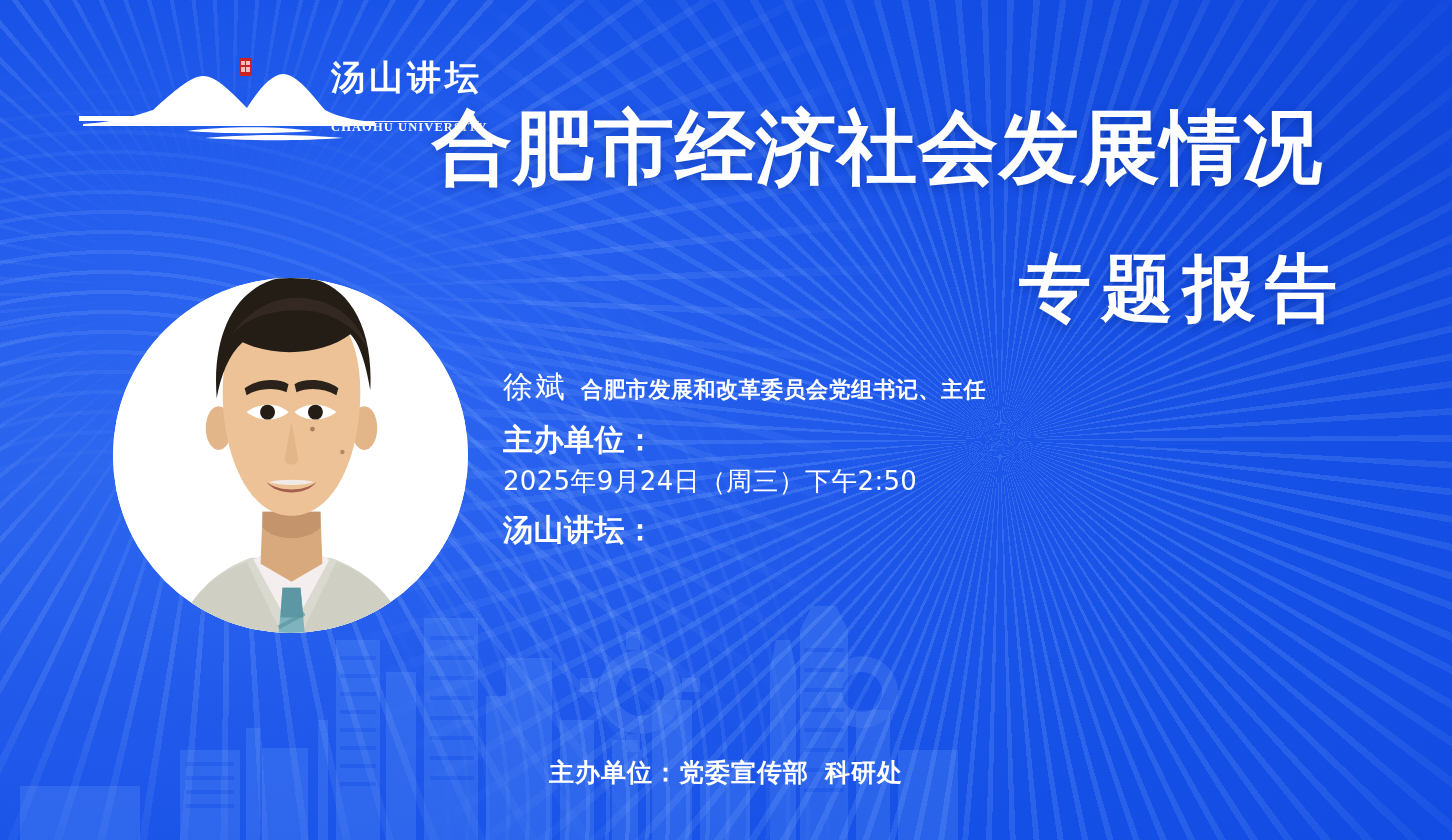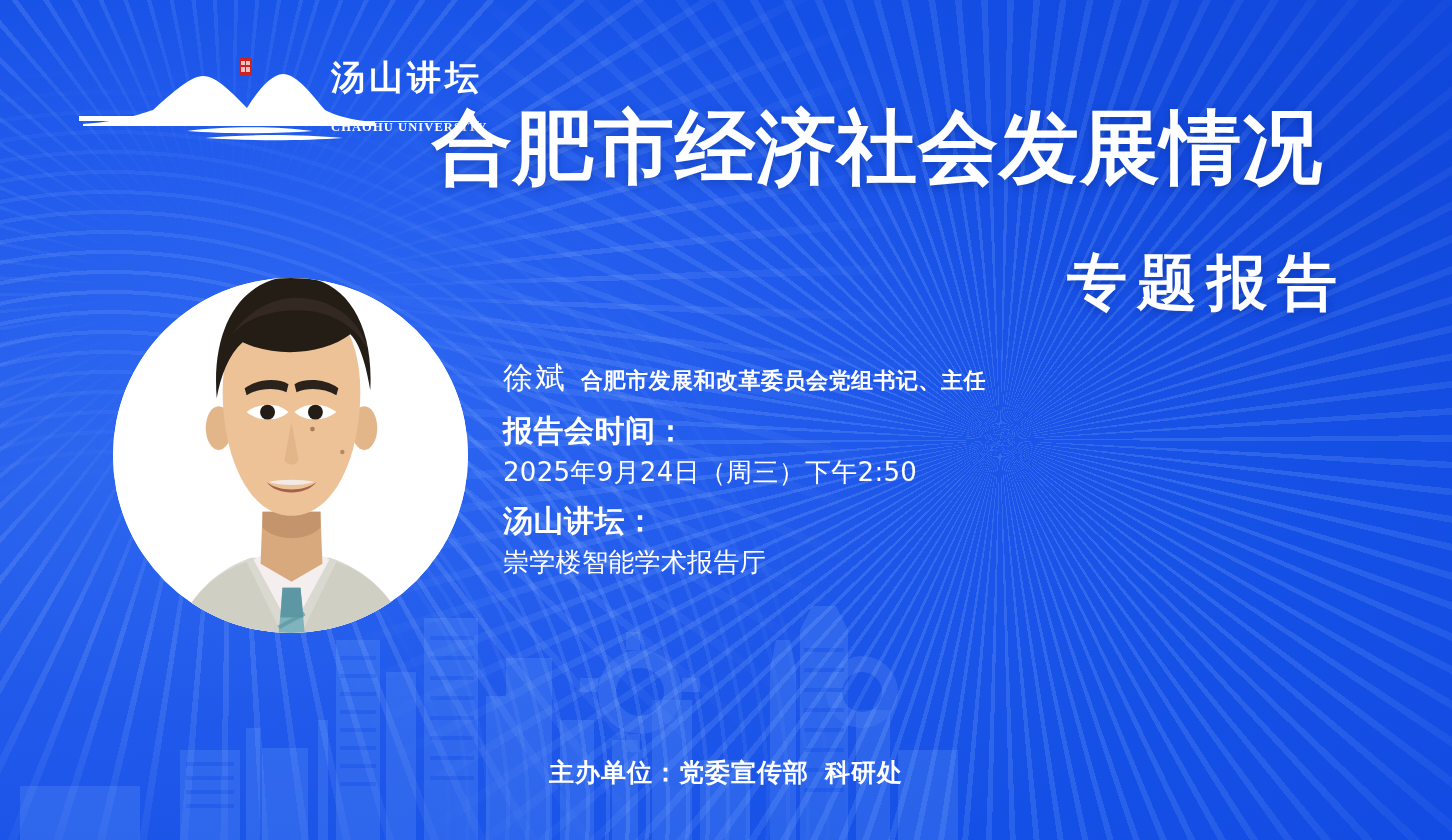--- a/index.html
+++ b/index.html
@@ -75,30 +75,30 @@
   
   .title-1{
     position:absolute;left:432px;top:107px;width:920px;
     color:#fff;font-size:80px;font-weight:700;line-height:1.02;letter-spacing:1px;
     text-align:left;white-space:nowrap;
     font-family:"DejaVu Sans","Liberation Sans",sans-serif;
     text-shadow:0 3px 10px rgba(0,25,90,.28);
   }
   .title-2{
     position:absolute;left:432px;top:252px;width:915px;
-    color:#fff;font-size:60px;font-weight:700;line-height:1.02;letter-spacing:10px;
+    color:#fff;font-size:72px;font-weight:700;line-height:1.02;letter-spacing:10px;
     text-align:right;white-space:nowrap;
     font-family:"DejaVu Sans","Liberation Sans",sans-serif;
     text-shadow:0 3px 10px rgba(0,25,90,.28);
   }
   
   .info{position:absolute;left:503px;top:348px;width:880px;color:#fff;}
   .lbl{font-size:30px;font-weight:700;letter-spacing:.5px;line-height:1.38;
        font-family:"DejaVu Sans","Liberation Sans",sans-serif;}
-  .row-speaker{display:flex;align-items:baseline;gap:14px;line-height:1.5;margin-top:7px;}
+  .row-speaker{display:flex;align-items:baseline;gap:14px;line-height:1.5;margin-top:16px;}
   .speaker-name{font-size:30px;font-weight:400;letter-spacing:2px;
        font-family:"DejaVu Sans","Liberation Sans",sans-serif;}
   .speaker-title{font-size:22px;font-weight:700;letter-spacing:.5px;
        font-family:"DejaVu Sans","Liberation Sans",sans-serif;}
   .val{font-size:26px;font-weight:400;letter-spacing:.3px;line-height:1.62;
        font-family:"DejaVu Sans","Liberation Sans",sans-serif;}
   .sp-1{height:10px;}
   .sp-2{height:6px;}
   
   .footer{
@@ -257,22 +257,21 @@
 
   <div class="title-1">合肥市经济社会发展情况</div>
   <div class="title-2">专题报告</div>
 
   <div class="info">
     <div class="row-speaker">
       <span class="speaker-name">徐斌</span>
       <span class="speaker-title">合肥市发展和改革委员会党组书记、主任</span>
     </div>
     <div class="sp-1"></div>
-    <div class="lbl">报告会时间：</div>
+    <div class="lbl">主办单位：</div>
     <div class="val">2025年9月24日（周三）下午2:50</div>
     <div class="sp-2"></div>
     <div class="lbl">汤山讲坛：</div>
-    <div class="val">崇学楼智能学术报告厅</div>
   </div>
 
   <div class="footer">主办单位：党委宣传部  科研处</div>
 
 </div>
 
 </body></html>

